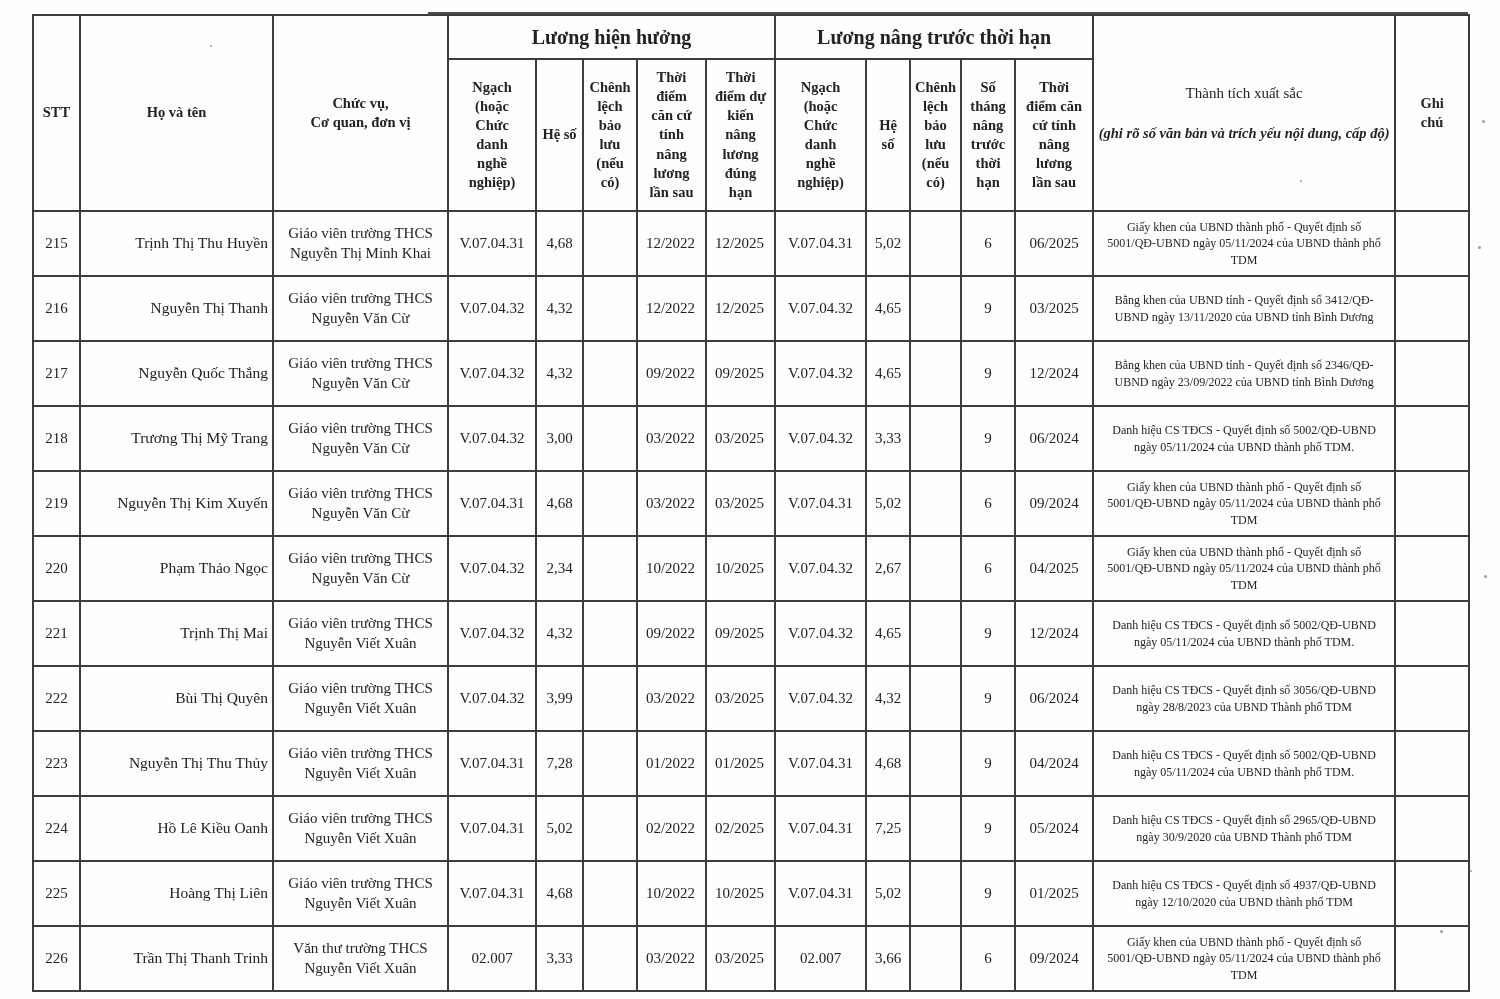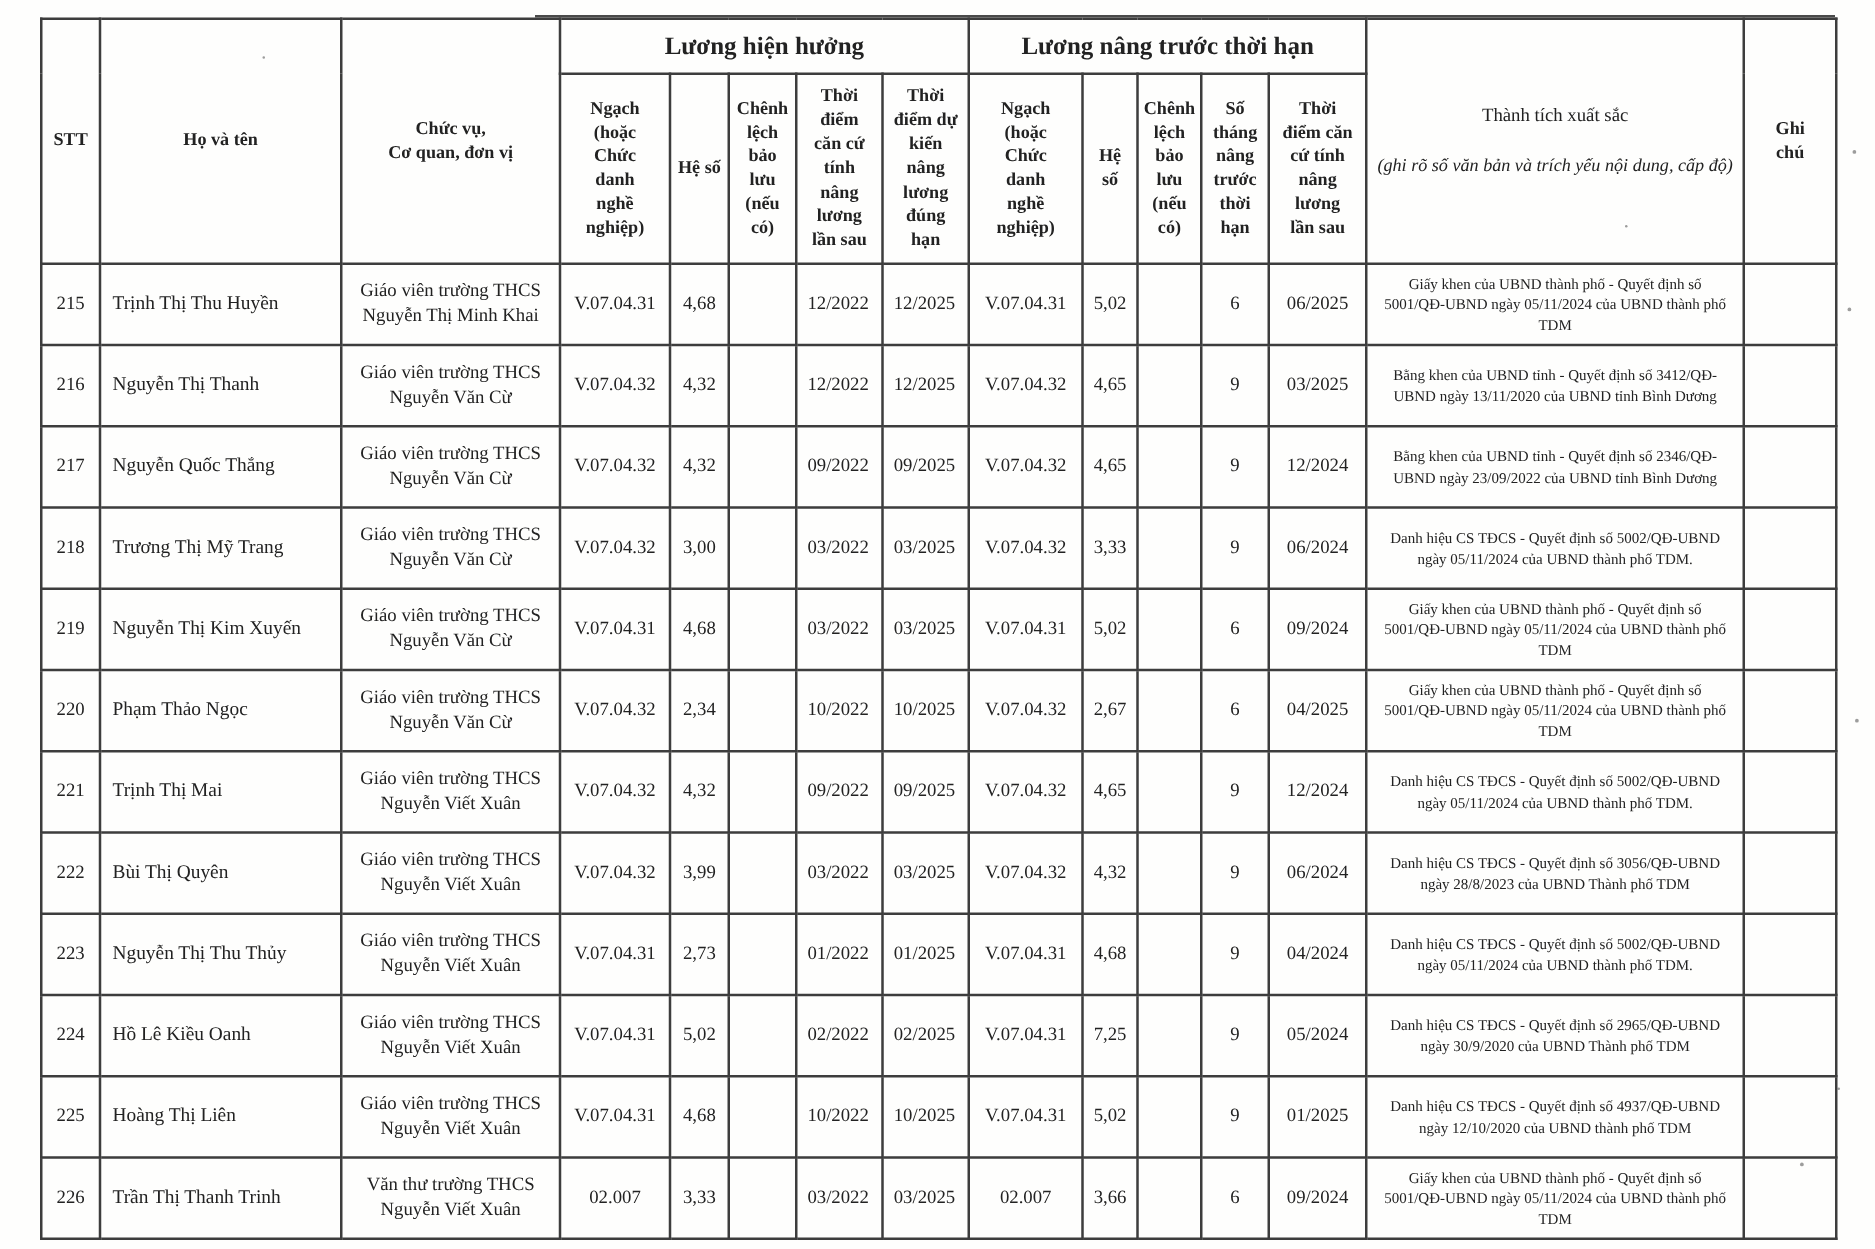--- a/index.html
+++ b/index.html
@@ -43,30 +43,30 @@
     font-weight: bold;
     font-size: 14.5px;
     line-height: 1.32;
     padding: 2px 3px;
     white-space: pre-line;
   }
   tr.group-row th.group { height: 44px; font-size: 20px; }
   tr.sub-row th { height: 152px; }
 
   .ach-title { font-weight: normal; font-size: 15px; }
-  .ach-sub { font-weight: normal; font-style: italic; font-size: 14.5px; line-height: 1.3; margin-top: 1px; }
+  .ach-sub { font-weight: bold; font-style: italic; font-size: 14.5px; line-height: 1.3; margin-top: 1px; }
 
   .doc-table td {
     height: 65px;
     font-size: 15px;
     line-height: 1.3;
     padding: 2px 4px;
   }
   td.col-stt { font-size: 15px; text-align: center; }
-  td.col-name { text-align: left; padding-left: 9px; font-size: 15.5px; }
+  td.col-name { text-align: right; padding-left: 9px; font-size: 15.5px; }
   td.col-org { font-size: 15px; padding: 2px 8px; }
   td.col-cancu1, td.col-dukien { padding-right: 6px; }
   td.col-thanhtich { font-size: 12px; line-height: 1.38; padding: 2px 8px; }
 </style>
 </head>
 <body>
 
 <div class="page">
   <div class="scan-line"></div>
   <div class="speck s1"></div>
@@ -301,21 +301,21 @@
           <td class="col-sothang">9</td>
           <td class="col-cancu2">06/2024</td>
           <td class="col-thanhtich">Danh hiệu CS TĐCS - Quyết định số 3056/QĐ-UBND ngày 28/8/2023 của UBND Thành phố TDM</td>
           <td class="col-ghichu"></td>
         </tr>
         <tr>
           <td class="col-stt">223</td>
           <td class="col-name">Nguyễn Thị Thu Thủy</td>
           <td class="col-org">Giáo viên trường THCS Nguyễn Viết Xuân</td>
           <td class="col-ngach1">V.07.04.31</td>
-          <td class="col-heso1">2,73</td>
+          <td class="col-heso1">7,28</td>
           <td class="col-cl1"></td>
           <td class="col-cancu1">01/2022</td>
           <td class="col-dukien">01/2025</td>
           <td class="col-ngach2">V.07.04.31</td>
           <td class="col-heso2">4,68</td>
           <td class="col-cl2"></td>
           <td class="col-sothang">9</td>
           <td class="col-cancu2">04/2024</td>
           <td class="col-thanhtich">Danh hiệu CS TĐCS - Quyết định số 5002/QĐ-UBND ngày 05/11/2024 của UBND thành phố TDM.</td>
           <td class="col-ghichu"></td>

